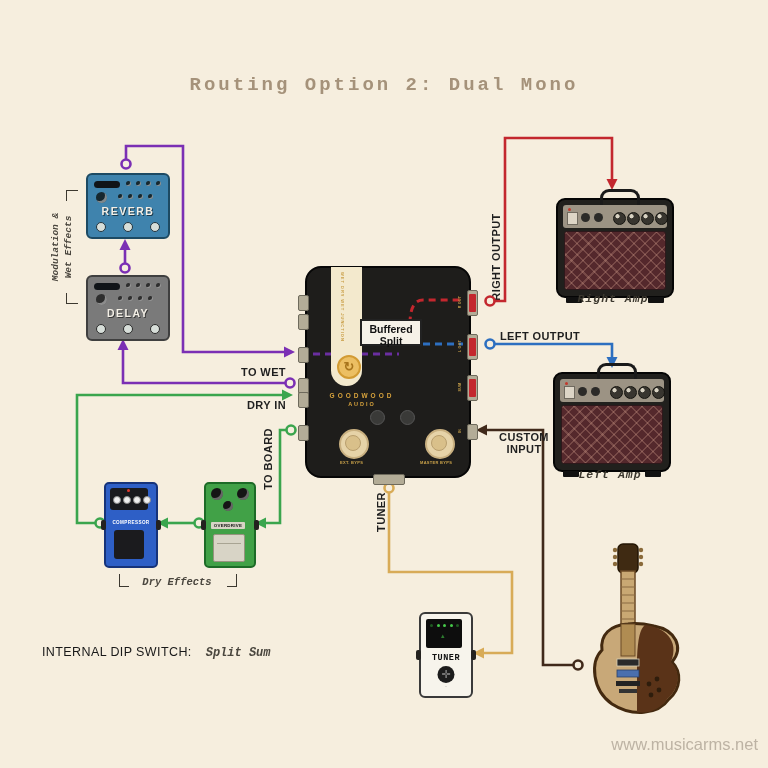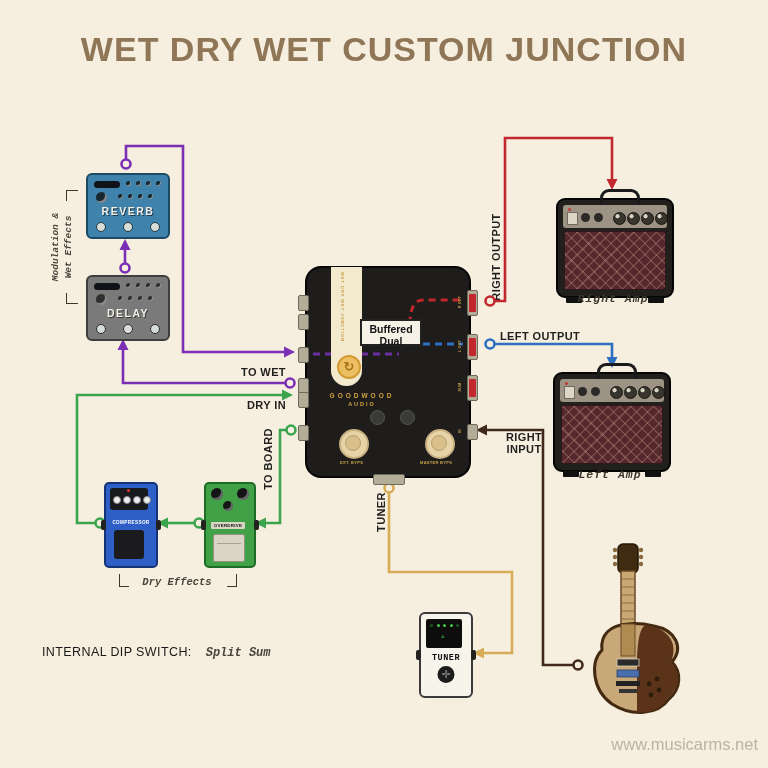--- a/index.html
+++ b/index.html
@@ -128,21 +128,21 @@
   .notes{left:42px;top:668px;width:306px;z-index:5;}
   .notes .blabel{position:absolute;left:0;top:0;}
   .notes p{margin:0 0 0 53px;font-size:11px;line-height:16.5px;text-align:justify;}
   .watermark{right:10px;top:735px;font-size:16.5px;color:#bdb3a4;z-index:5;}
 </style>
 </head>
 <body>
 
 <div class="canvas">
 
-  <div class="abs title">WET DRY WET CUSTOM JUNCTION</div>
+  <div class="abs subtitle">Routing Option 2: Dual Mono</div>
 
   <svg class="abs wires" width="768" height="768" viewBox="0 0 768 768">
 
     <g stroke="#7b2fb4" stroke-width="2.6" fill="none">
       <circle cx="126" cy="164" r="4.5" fill="#f6eede"></circle>
       <path d="M126 159 V146 H183 V352 H284"></path>
     </g>
     <polygon points="295,352 284,346.5 284,357.5" fill="#7b2fb4"></polygon>
 
     <g stroke="#7b2fb4" stroke-width="2.6" fill="none">
@@ -260,36 +260,36 @@
   <div class="abs vlabel" style="left:268px;top:459px;">
       <span>TO BOARD</span>
     </div>
   <div class="abs vlabel" style="left:381px;top:512px;">
       <span>TUNER</span>
     </div>
   <div class="abs vlabel" style="left:496px;top:257px;">
       <span>RIGHT OUTPUT</span>
     </div>
   <div class="abs wlabel" style="left:500px;top:330px;text-align:center;">LEFT OUTPUT</div>
-  <div class="abs wlabel" style="left:499px;top:431px;width:50px;text-align:center;line-height:12px;">RIGHT INPUT</div>
+  <div class="abs wlabel" style="left:499px;top:431px;width:50px;text-align:center;line-height:12px;">CUSTOM INPUT</div>
 
   <div class="abs jbox">
 
     <svg style="position:absolute;left:0;top:0;" width="158" height="204" viewBox="0 0 158 204">
       <path d="M6 86 H92" stroke="#6a2ea0" stroke-width="3" stroke-dasharray="7 5" fill="none"></path>
       <path d="M103 56 Q103 32 116 32 L156 32" stroke="#c3272e" stroke-width="3" stroke-dasharray="7 5" fill="none"></path>
       <path d="M116 76 H156" stroke="#2d6fc0" stroke-width="3" stroke-dasharray="7 5" fill="none"></path>
     </svg>
     <div class="stripe">
       <span class="stripetext">WET DRY WET JUNCTION</span>
       <span class="logo">↻</span>
     </div>
     <div class="split">
       <span>Buffered</span><br>
-      <span>Dual</span>
+      <span>Split</span>
     </div>
     <div class="brand">GOODWOOD</div>
     <div class="brand brand2">AUDIO</div>
     <span class="mk" style="left:63px;top:142px;"></span>
     <span class="mk" style="left:93px;top:142px;"></span>
     <span class="fsw" style="left:32px;top:161px;"></span>
     <span class="fsw" style="left:118px;top:161px;"></span>
     <span class="fslabel" style="left:33px;top:192px;">EXT. BYPS</span>
     <span class="fslabel" style="left:113px;top:192px;">MASTER BYPS</span>
 

